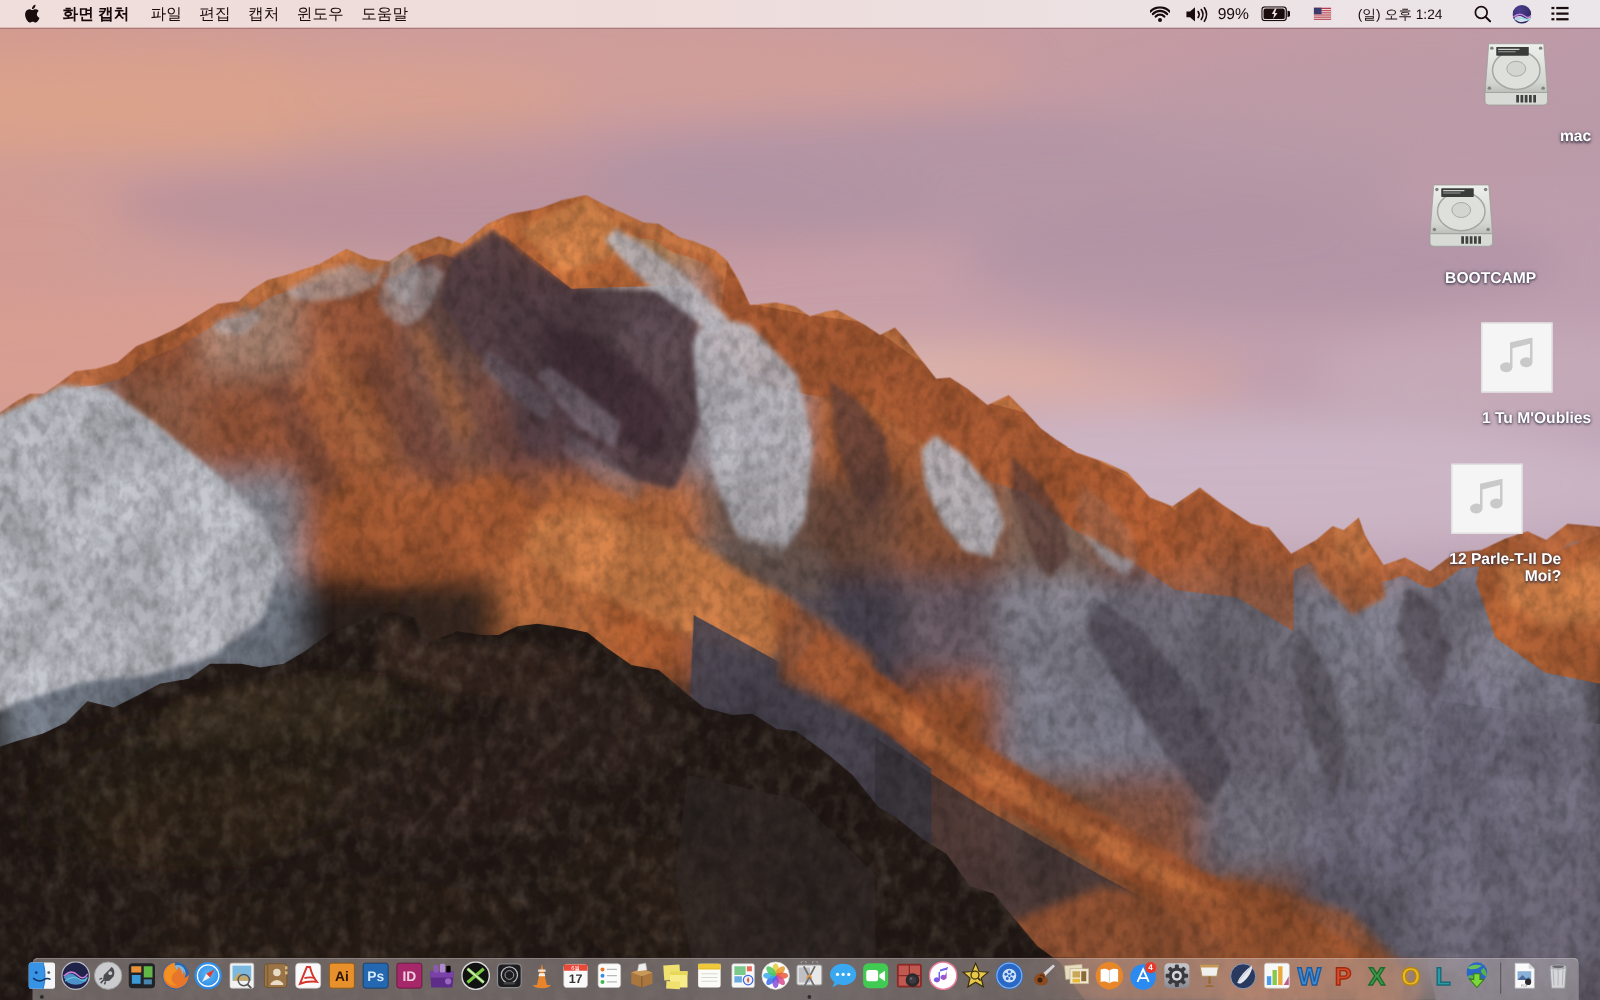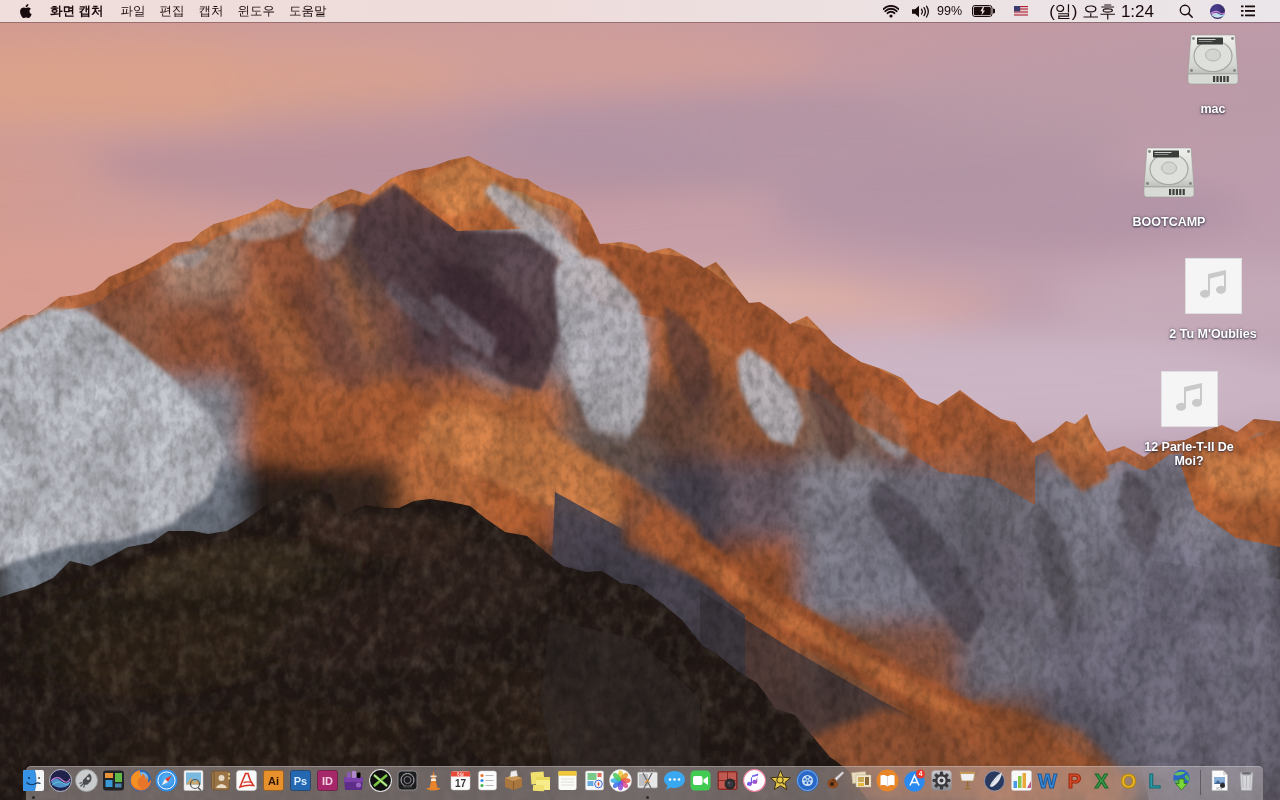--- a/index.html
+++ b/index.html
@@ -9,21 +9,21 @@
 #mbar{position:absolute;left:0;top:0;width:1280px;height:22px;
   background:linear-gradient(90deg,#f0dedc 0%,#eedcda 40%,#ece2e4 75%,#ebe6ea 100%);
   box-shadow:0 1px 0 rgba(110,75,80,.55);
   display:flex;align-items:center;font-size:12.5px;color:#19090b}
 #mbar .apl{margin-left:20px;width:13px;height:16px}
 #mbar .mi{padding:0 7px}
 #mbar .b{font-weight:bold;padding-left:17px;padding-right:10px}
 #mright{position:absolute;right:0;top:0;height:22px;display:flex;align-items:center;color:#19090b}
 #mright .ri{display:flex;align-items:center;margin:0}
 
-.dico{position:absolute;width:120px;text-align:center}
+.dico{position:absolute;width:120px;text-align:right}
 .dlab{color:#fff;font-weight:bold;font-size:12.5px;line-height:14px;
   text-shadow:0 1px 2px rgba(40,40,60,.85),0 0 3px rgba(40,40,60,.6);margin-top:13px}
 .mfile{width:57px;height:56px;margin:0 auto;background:#f6f5f5;border:1px solid #e0dfdf;
   box-sizing:border-box;display:flex;align-items:center;justify-content:center}
 
 #dock{position:absolute;left:26px;top:766px;width:1237px;height:34px;
   border-radius:5px 5px 0 0;
   background:rgba(206,199,201,.43);
   -webkit-backdrop-filter:blur(22px) saturate(1.3);backdrop-filter:blur(22px) saturate(1.3);
   box-shadow:inset 0 1px 0 rgba(255,255,255,.25)}
@@ -352,21 +352,21 @@
             <rect y="1.1" width="14" height=".8"></rect>
             <rect y="2.6" width="14" height=".8"></rect>
             <rect y="4.1" width="14" height=".8"></rect>
             <rect y="5.6" width="14" height=".8"></rect>
             <rect y="7.1" width="14" height=".8"></rect>
             <rect y="8.6" width="14" height=".8"></rect>
           </g>
           <rect width="6.2" height="5.4" fill="#3c3b6e"></rect>
         </svg>
       </span>
-  <span class="ri" style="margin-left:21px;font-size:17px">(일) 오후 1:24</span>
+  <span class="ri" style="margin-left:21px;font-size:11px">(일) 오후 1:24</span>
   <span class="ri" style="margin-left:25px">
         <svg width="14" height="14" viewBox="0 0 14 14">
           <circle cx="6" cy="6" r="4.7" fill="none" stroke="#1a0b0d" stroke-width="1.4"></circle>
           <path d="M9.4 9.4 L13.2 13.2" stroke="#1a0b0d" stroke-width="1.5" stroke-linecap="round"></path>
         </svg>
       </span>
   <span class="ri" style="margin-left:17px">
         <svg width="15" height="15" viewBox="0 0 16 16">
           <defs>
             <radialGradient id="sirig" cx=".35" cy=".3" r=".9">
@@ -408,21 +408,21 @@
       <use href="#hdd"></use>
     </svg>
     <div class="dlab">BOOTCAMP</div>
   </div>
 <div class="dico" style="left:1153px;top:258px">
     <div class="mfile">
       <svg width="30" height="32" viewBox="0 0 30 32">
         <use href="#mnote"></use>
       </svg>
     </div>
-    <div class="dlab">2 Tu M'Oublies</div>
+    <div class="dlab">1 Tu M'Oublies</div>
   </div>
 <div class="dico" style="left:1129px;top:371px">
     <div class="mfile">
       <svg width="30" height="32" viewBox="0 0 30 32">
         <use href="#mnote"></use>
       </svg>
     </div>
     <div class="dlab">12 Parle-T-Il De<br>Moi?</div>
   </div>
 

